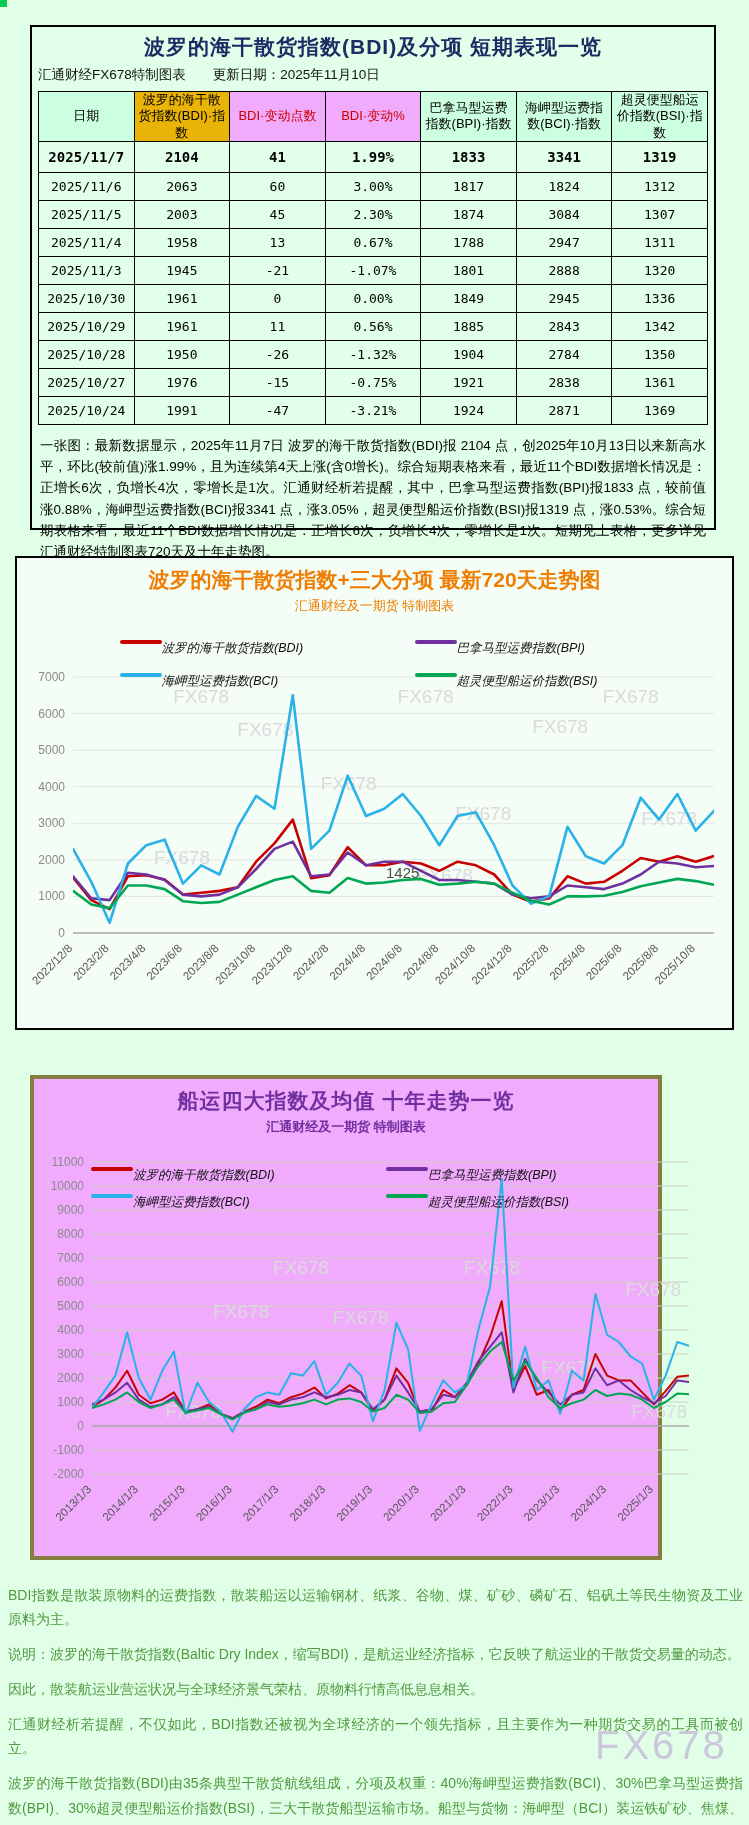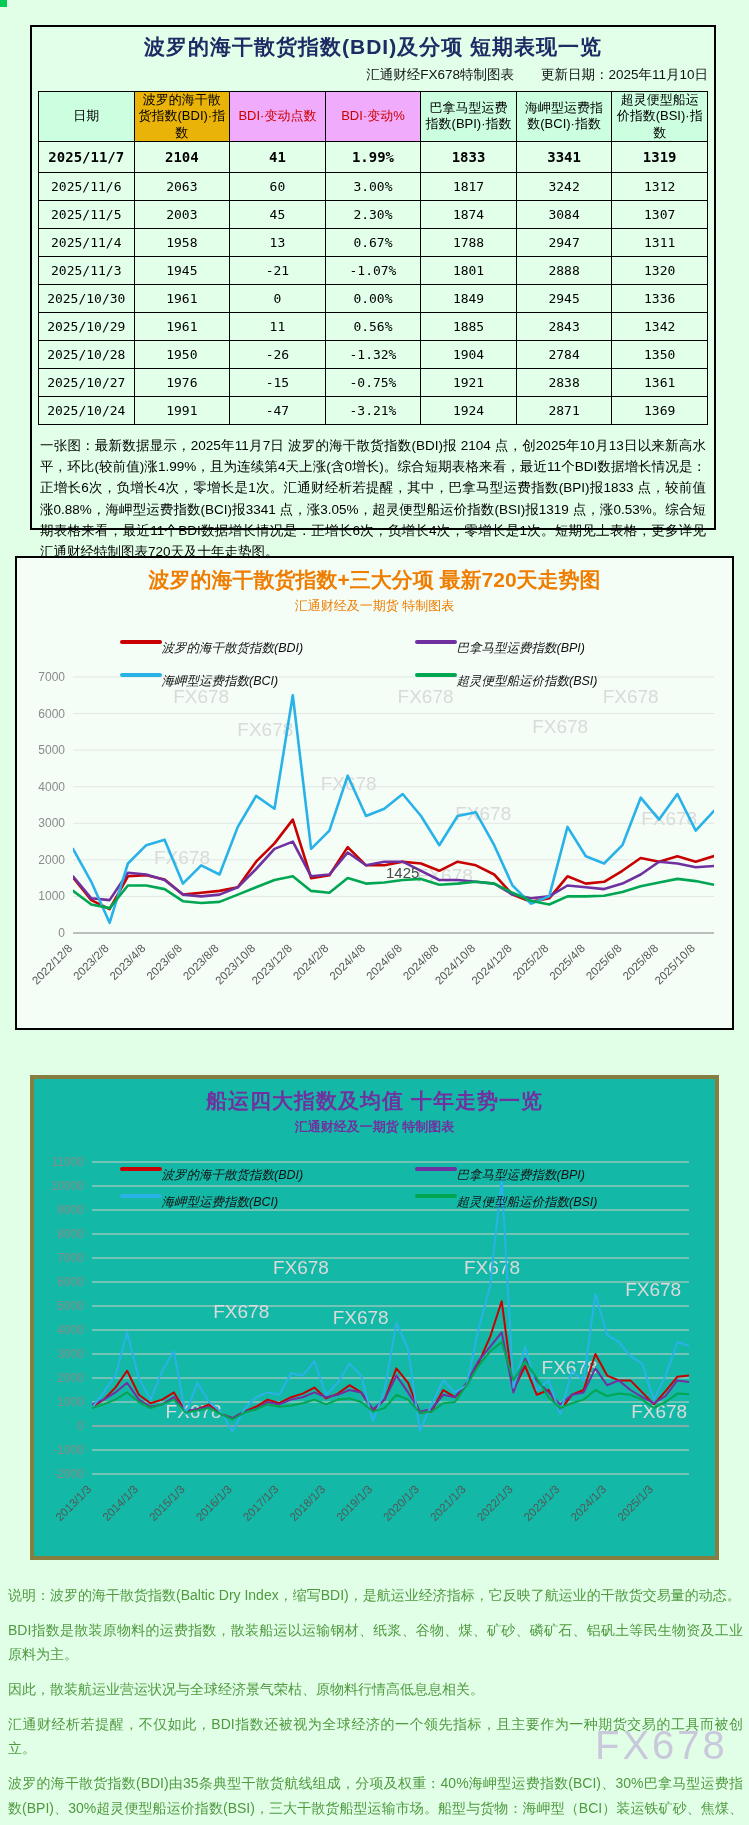--- a/index.html
+++ b/index.html
@@ -15,21 +15,21 @@
   .table-box{
     position:absolute;left:30px;top:25px;width:686px;height:505px;
     background:#e1ffe9;border:2.5px solid #000;box-sizing:border-box;
     padding:4px 6px 0 6px;
   }
   .tb-title{
     text-align:center;font-size:21px;font-weight:bold;color:#1e2a63;
     letter-spacing:1px;margin-top:2px;
   }
   .tb-subtitle{
-    text-align:right;font-size:13.5px;color:#111;margin-top:5px;margin-bottom:7px;
+    text-align:left;font-size:13.5px;color:#111;margin-top:5px;margin-bottom:7px;
   }
   table.bdi{
     width:100%;border-collapse:collapse;table-layout:fixed;
   }
   table.bdi th,table.bdi td{
     border:1.5px solid #000;text-align:center;vertical-align:middle;
     font-size:13px;padding:0 2px;
   }
   table.bdi th{height:44px;font-weight:normal;line-height:1.25;}
   table.bdi td{height:27px;font-family:"DejaVu Sans Mono","Liberation Mono",monospace;}
@@ -42,22 +42,22 @@
     text-align:justify;padding:0 2px;
   }
 
   
   .chart-box{position:absolute;box-sizing:border-box;}
   #chart-box-720{
     left:15px;top:556px;width:719px;height:474px;
     background:#f4fef7;border:2px solid #000;
   }
   #chart-box-10y{
-    left:30px;top:1075px;width:689px;height:485px;
-    background:#14b8a6;border:4px solid #867e40;
+    left:30px;top:1075px;width:632px;height:485px;
+    background:#f0abfc;border:4px solid #867e40;
   }
   .ch-title{text-align:center;font-weight:bold;margin-top:8px;}
   #chart-box-720 .ch-title{font-size:21px;color:#ef7d00;}
   #chart-box-10y .ch-title{font-size:21px;color:#7030a0;letter-spacing:1px;}
   .ch-subtitle{text-align:center;font-weight:bold;font-size:13px;margin-top:3px;}
   #chart-box-720 .ch-subtitle{color:#ef7d00;font-weight:normal;}
   #chart-box-10y .ch-subtitle{color:#7030a0;}
   .legend{
     position:absolute;left:50%;transform:translateX(-50%);
     display:grid;grid-template-columns:295px 295px;row-gap:16px;z-index:5;
@@ -109,21 +109,21 @@
           <td>1833</td>
           <td>3341</td>
           <td>1319</td>
         </tr>
         <tr>
           <td>2025/11/6</td>
           <td>2063</td>
           <td>60</td>
           <td>3.00%</td>
           <td>1817</td>
-          <td>3242</td>
+          <td>1824</td>
           <td>1312</td>
         </tr>
         <tr>
           <td>2025/11/5</td>
           <td>2003</td>
           <td>45</td>
           <td>2.30%</td>
           <td>1874</td>
           <td>3084</td>
           <td>1307</td>
@@ -356,19 +356,19 @@
         </defs>
         <polyline points="58.0,270.8 69.7,263.6 81.4,251.6 93.1,234.8 104.8,258.8 116.5,267.2 128.2,263.6 139.9,256.4 151.6,275.6 163.4,273.2 175.1,268.4 186.8,278.0 198.5,282.3 210.2,275.6 221.9,270.8 233.6,263.6 245.3,267.2 257.0,261.2 268.7,257.6 280.4,251.6 292.1,262.4 303.8,257.6 315.5,249.2 327.2,256.4 338.9,274.4 350.6,263.6 362.4,232.4 374.1,246.8 385.8,276.8 397.5,275.6 409.2,254.0 420.9,261.2 432.6,249.2 444.3,227.6 456.0,201.2 467.7,165.2 479.4,254.0 491.1,230.0 502.8,258.8 514.5,254.0 526.2,274.4 537.9,258.8 549.6,254.0 561.4,218.0 573.1,239.6 584.8,244.4 596.5,244.4 608.2,256.4 619.9,268.4 631.6,255.2 643.3,240.8 655.0,239.5" fill="none" stroke="#c80000" stroke-width="2" stroke-linejoin="round" stroke-linecap="round" clip-path="url(#clip1)"></polyline>
         <polyline points="58.0,268.4 69.7,263.6 81.4,256.4 93.1,246.8 104.8,263.6 116.5,270.8 128.2,268.4 139.9,261.2 151.6,275.6 163.4,273.2 175.1,270.8 186.8,278.0 198.5,282.3 210.2,275.6 221.9,273.2 233.6,266.0 245.3,268.4 257.0,263.6 268.7,261.2 280.4,256.4 292.1,261.2 303.8,258.8 315.5,254.0 327.2,256.4 338.9,273.2 350.6,263.6 362.4,239.6 374.1,256.4 385.8,275.6 397.5,273.2 409.2,258.8 420.9,261.2 432.6,246.8 444.3,225.2 456.0,210.8 467.7,196.4 479.4,256.4 491.1,222.8 502.8,244.4 514.5,256.4 526.2,268.4 537.9,258.8 549.6,256.4 561.4,232.4 573.1,249.2 584.8,244.4 596.5,254.0 608.2,261.2 619.9,267.2 631.6,260.0 643.3,244.4 655.0,246.0" fill="none" stroke="#7030a0" stroke-width="2" stroke-linejoin="round" stroke-linecap="round" clip-path="url(#clip1)"></polyline>
         <polyline points="58.0,272.0 69.7,256.4 81.4,239.6 93.1,196.4 104.8,242.0 116.5,263.6 128.2,234.8 139.9,215.6 151.6,278.0 163.4,246.8 175.1,266.0 186.8,275.6 198.5,295.8 210.2,273.2 221.9,261.2 233.6,256.4 245.3,258.8 257.0,237.2 268.7,239.6 280.4,225.2 292.1,258.8 303.8,246.8 315.5,227.6 327.2,239.6 338.9,285.2 350.6,254.0 362.4,186.8 374.1,213.2 385.8,294.8 397.5,268.4 409.2,244.4 420.9,256.4 432.6,249.2 444.3,194.0 456.0,150.8 467.7,42.8 479.4,251.6 491.1,210.8 502.8,254.0 514.5,244.4 526.2,278.0 537.9,234.8 549.6,244.4 561.4,158.0 573.1,198.8 584.8,206.0 596.5,220.4 608.2,227.6 619.9,263.6 631.6,239.6 643.3,206.0 655.0,209.8" fill="none" stroke="#29b2e8" stroke-width="2" stroke-linejoin="round" stroke-linecap="round" clip-path="url(#clip1)"></polyline>
         <polyline points="58.0,272.0 69.7,268.4 81.4,263.6 93.1,256.4 104.8,266.0 116.5,272.0 128.2,268.4 139.9,263.6 151.6,276.8 163.4,274.4 175.1,272.0 186.8,278.0 198.5,283.5 210.2,276.8 221.9,273.2 233.6,268.4 245.3,270.8 257.0,269.6 268.7,267.2 280.4,263.6 292.1,268.4 303.8,263.6 315.5,262.4 327.2,266.0 338.9,275.6 350.6,272.0 362.4,258.8 374.1,263.6 385.8,276.8 397.5,275.6 409.2,267.2 420.9,266.0 432.6,249.2 444.3,230.0 456.0,215.6 467.7,206.0 479.4,244.4 491.1,225.2 502.8,242.0 514.5,261.2 526.2,272.0 537.9,267.2 549.6,263.6 561.4,254.0 573.1,260.0 584.8,257.6 596.5,258.8 608.2,263.6 619.9,272.0 631.6,266.0 643.3,257.6 655.0,258.3" fill="none" stroke="#00a651" stroke-width="2" stroke-linejoin="round" stroke-linecap="round" clip-path="url(#clip1)"></polyline>
       </svg>
     </div>
 </div>
 
 <div class="footer">
+    <p>BDI指数是散装原物料的运费指数，散装船运以运输钢材、纸浆、谷物、煤、矿砂、磷矿石、铝矾土等民生物资及工业原料为主。</p>
     <p>说明：波罗的海干散货指数(Baltic Dry Index，缩写BDI)，是航运业经济指标，它反映了航运业的干散货交易量的动态。</p>
-    <p>BDI指数是散装原物料的运费指数，散装船运以运输钢材、纸浆、谷物、煤、矿砂、磷矿石、铝矾土等民生物资及工业原料为主。</p>
     <p>因此，散装航运业营运状况与全球经济景气荣枯、原物料行情高低息息相关。</p>
     <p>汇通财经析若提醒，不仅如此，BDI指数还被视为全球经济的一个领先指标，且主要作为一种期货交易的工具而被创立。</p>
     <p>波罗的海干散货指数(BDI)由35条典型干散货航线组成，分项及权重：40%海岬型运费指数(BCI)、30%巴拿马型运费指数(BPI)、30%超灵便型船运价指数(BSI)，三大干散货船型运输市场。船型与货物：海岬型（BCI）装运铁矿砂、焦煤、磷矿石等工业原料；巴拿马(BPI)装运民生物资及谷物等大宗物资；超灵便型(BSI)装运磷肥、碳酸钾、木屑、水泥等。铁矿砂与煤为干散货最大宗商品，因此走势常与BDI相关。（注：干散货是指不加包装的块状、颗粒状、粉末状的货物。）</p>
   </div>
 <div class="big-watermark">FX678</div>
 
 </body></html>

